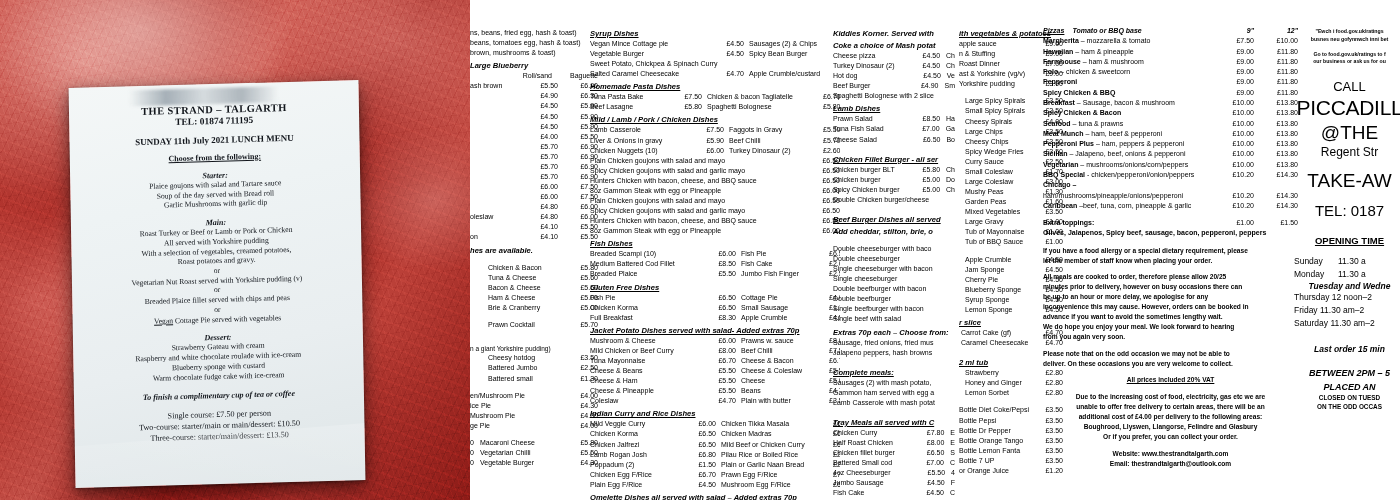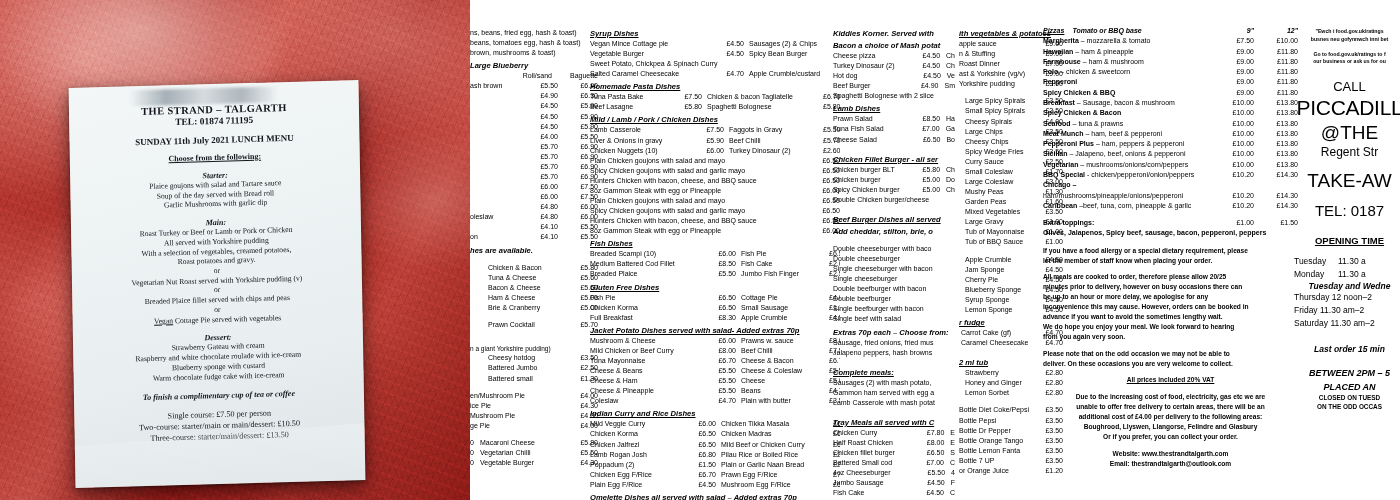--- a/index.html
+++ b/index.html
@@ -663,21 +663,21 @@
         </div>
       <div class="h">Omelette Dishes all served with salad – Added extras 70p</div>
 
     </div>
 
     <div class="col col3">
       <div style="height:26px"></div>
       <div style="display:flex;gap:4px;">
         <div style="flex:0 0 122px;">
           <div class="hh">Kiddies Korner.  Served with</div>
-          <div class="hh">Bacon a choice of Mash potat</div>
+          <div class="hh">Coke a choice of Mash potat</div>
           <div id="c3-kiddies">
               <div class="row">
                 <span class="nm">Cheese pizza</span>
                 <span class="sp"></span>
                 <span class="pr">£4.50</span>
                 <span class="nm" style="margin-left: 6px;">Ch</span>
               </div>
               <div class="row">
                 <span class="nm">Turkey Dinosaur (2)</span>
                 <span class="sp"></span>
@@ -996,21 +996,21 @@
                 <span class="sp"></span>
                 <span class="pr">£4.50</span>
               </div>
               <div class="row">
                 <span class="sp" style="flex: 0 0 6px;"></span>
                 <span class="nm">Lemon Sponge</span>
                 <span class="sp"></span>
                 <span class="pr">£4.50</span>
               </div>
             </div>
-          <div class="h">r fudge</div>
+          <div class="h">r slice</div>
           <div id="c3-cake">
               <div class="row">
                 <span class="sp" style="flex: 0 0 2px;"></span>
                 <span class="nm">Carrot Cake (gf)</span>
                 <span class="sp"></span>
                 <span class="pr">£4.70</span>
               </div>
               <div class="row">
                 <span class="sp" style="flex: 0 0 2px;"></span>
                 <span class="nm">Caramel Cheesecake</span>
@@ -1232,21 +1232,21 @@
           <div>our business or ask us for ou</div>
         </div>
         <div class="call">CALL</div>
         <div class="big">PICCADILL</div>
         <div class="at">@THE</div>
         <div class="street">Regent Str</div>
         <div class="takeaway">TAKE-AW</div>
         <div class="tel">TEL: 0187</div>
         <div class="openhead">OPENING TIME</div>
         <div style="height:8px"></div>
-        <div class="orow"><span style="display:inline-block;width:44px">Tuesday</span><span>11.30 a</span></div>
+        <div class="orow"><span style="display:inline-block;width:44px">Sunday</span><span>11.30 a</span></div>
         <div class="orow"><span style="display:inline-block;width:44px">Monday</span><span>11.30 a</span></div>
         <div class="obold">Tuesday and Wedne</div>
         <div class="orow">Thursday 12 noon–2</div>
         <div class="orow">Friday   11.30 am–2</div>
         <div class="orow">Saturday 11.30 am–2</div>
         <div class="last">Last order 15 min</div>
         <div class="between">BETWEEN  2PM – 5</div>
         <div class="between" style="margin-top:2px">PLACED AN</div>
         <div class="closed">CLOSED ON TUESD</div>
         <div class="closed">ON THE ODD OCCAS</div>

